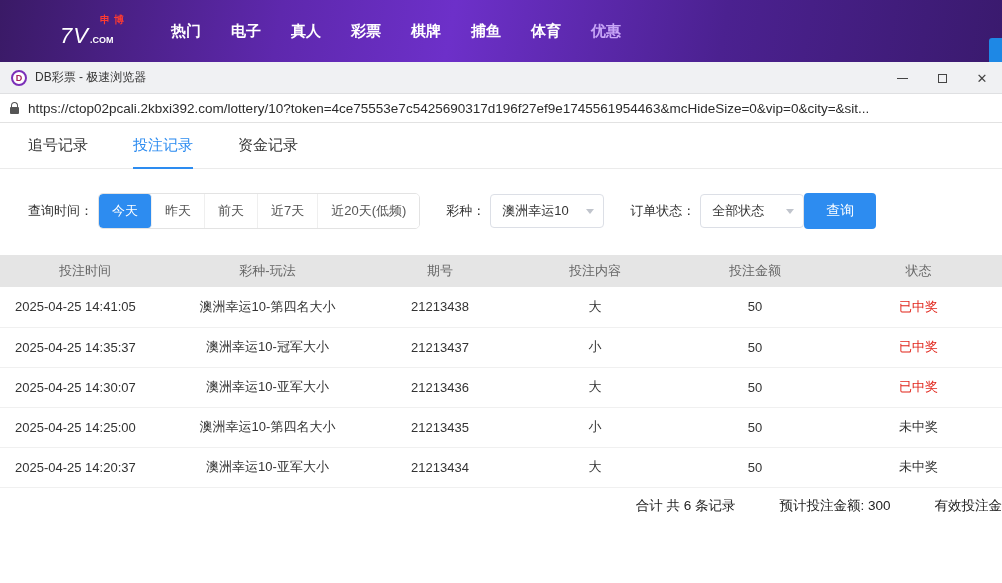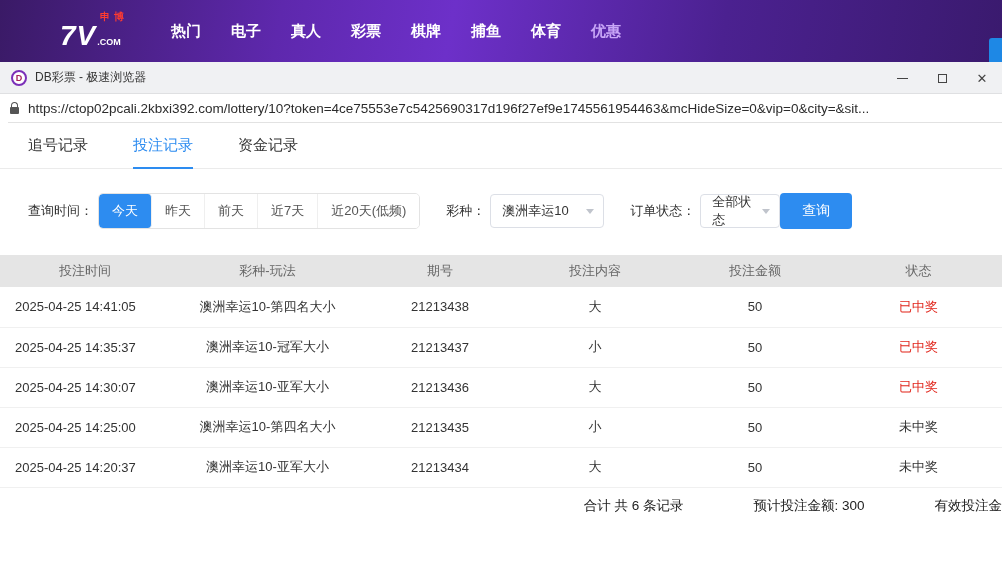--- a/index.html
+++ b/index.html
@@ -6,21 +6,21 @@
   html,body { width:1002px; height:583px; overflow:hidden; background:#fff;
     font-family:"Liberation Sans","DejaVu Sans",sans-serif; }
   .screen { position:relative; width:1002px; height:583px; background:#fff; }
 
   
   .site-nav { position:relative; height:62px; display:flex; align-items:center;
     background:linear-gradient(100deg,#3a1a66 0%,#5e28ad 28%,#6d30c9 45%,#4b2190 72%,#3a1a6e 100%); }
   .logo { margin-left:60px; display:flex; flex-direction:column; line-height:1; cursor:pointer; }
   .logo-top { color:#ff3b30; font-size:10px; font-weight:bold; letter-spacing:4px;padding-left:40px; }
   .logo-main { display:flex; align-items:baseline; color:#fff; }
-  .logo-brand { font-size:28px; font-weight:700; font-style:italic; letter-spacing:1px; }
+  .logo-brand { font-size:22px; font-weight:400; font-style:italic; letter-spacing:1px; }
   .logo-suffix { font-size:9px; font-weight:700; margin-left:1px; }
   .nav-items { display:flex; margin-left:28px; }
   .nav-item { color:#fff; font-size:15px; font-weight:bold; margin:0 15px; cursor:pointer; white-space:nowrap; }
   .nav-item.highlight { color:#c9a7f7; }
   .side-widget { position:absolute; right:0; top:38px; width:13px; height:27px;
     background:#1e88e5; border-radius:3px 0 0 3px; cursor:pointer; }
 
   
   .titlebar { position:relative; height:32px; background:#f0f1f3; border-bottom:1px solid #dfe0e2;
     display:flex; align-items:center; }
@@ -29,21 +29,21 @@
     display:flex; align-items:center; justify-content:center; }
   .titlebar .title { margin-left:8px; font-size:12px; color:#333; }
   .win-controls { position:absolute; right:0; top:0; height:32px; display:flex; }
   .win-btn { width:40px; height:32px; display:flex; align-items:center; justify-content:center;
     color:#444; font-size:13px; cursor:pointer; }
   .min-line { display:block; width:11px; border-top:1px solid #444; }
   .max-box { display:block; width:9px; height:9px; border:1px solid #444; }
 
   
   .addressbar { height:29px; background:#fff; border-bottom:1px solid #e2e2e2;
-    display:flex; align-items:center; padding:0 0;margin-left:8px; }
+    display:flex; align-items:center; padding:0 8px; }
   .lock-icon { position:relative; width:9px; height:7px; background:#555; border-radius:1px;
     margin:4px 9px 0 2px; flex:none; }
   .lock-icon::before { content:""; position:absolute; top:-5px; left:1px; width:5px; height:6px;
     border:1.5px solid #555; border-bottom:none; border-radius:4px 4px 0 0; }
   .url { font-size:13.5px; color:#2c2c2c; white-space:nowrap; overflow:hidden; }
 
   
   .tabs { display:flex; height:46px; align-items:stretch; padding:0 28px;
     border-bottom:1px solid #ebebeb; }
   .tab { display:flex; align-items:center; font-size:15px; color:#333; margin-right:45px;
@@ -59,40 +59,40 @@
     margin-left:5px; }
   .time-btn { padding:0 13px; height:34px; line-height:34px; font-size:13px; color:#555;
     background:#fff; border-right:1px solid #efefef; cursor:pointer; white-space:nowrap; }
   .time-btn:last-child { border-right:none; }
   .time-btn.active { background:#2d8cf0; color:#fff; border-radius:4px; }
   .ml26 { margin-left:26px; }
   .select { display:flex; align-items:center; justify-content:space-between; height:34px;
     border:1px solid #dcdfe6; border-radius:4px; padding:0 9px 0 11px; margin-left:5px;
     font-size:13px; color:#333; cursor:pointer; background:#fff; }
   .select.w-lottery { width:114px; }
-  .select.w-status { width:80px; }
+  .select.w-status { width:104px; }
   .chevron { width:0; height:0; border-left:4px solid transparent; border-right:4px solid transparent;
     border-top:5px solid #c0c4cc; margin-left:6px; }
   .query-btn { width:72px; height:36px; background:#2d8cf0; color:#fff;
     border:none; border-radius:4px; font-size:14px; cursor:pointer;
     display:flex; align-items:center; justify-content:center; }
 
   
   table.records { width:1002px; border-collapse:collapse; table-layout:fixed; margin-top:26px; }
   .records thead tr { background:#e5e5e5; height:32px; }
   .records th { font-weight:normal; font-size:13px; color:#666; text-align:center; }
   .records td { height:40px; font-size:13px; color:#333; text-align:center;
     border-bottom:1px solid #f0f0f0; }
   .records td:first-child { text-align:left; padding-left:15px; }
   .records td.won { color:#e1251b; }
   .records td.lost { color:#333; }
 
   
   .summary { display:flex; justify-content:flex-end; align-items:center; margin-top:9px;
-    font-size:13.5px; color:#222; white-space:nowrap;gap:26px; }
+    font-size:13.5px; color:#222; white-space:nowrap; }
   .summary span { margin-left:44px; }
 </style>
 </head>
 <body>
 
 <div class="screen">
 
   <div class="site-nav">
     <div class="logo">
       <span class="logo-top">申博</span>

